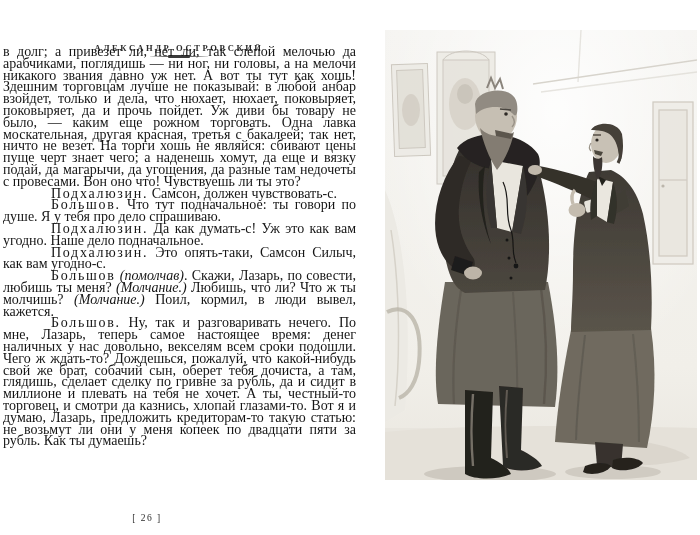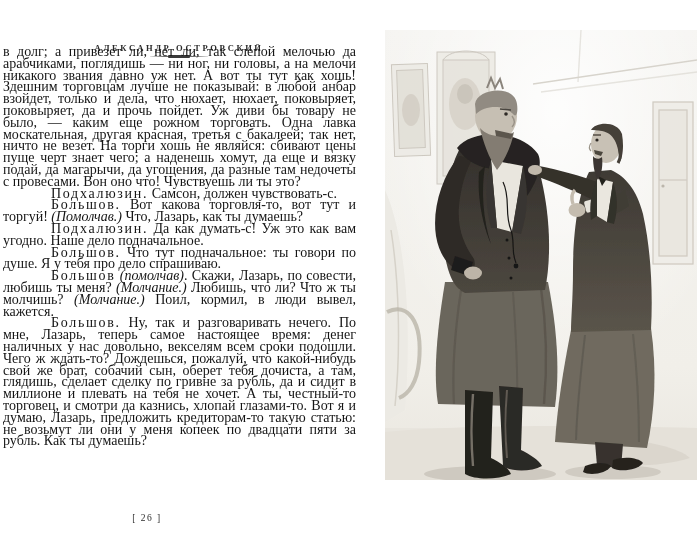--- a/index.html
+++ b/index.html
@@ -58,23 +58,23 @@
   <div class="author-title">АЛЕКСАНДР ОСТРОВСКИЙ</div>
   <div class="head-rule">
     <div class="thin"></div>
       <div class="thick"></div>
   </div>
 </div>
 
 <div class="text-column">
     <p class=""><span class="run-normal">в долг; а привезет ли, нет ли, так слепой мелочью да арабчиками, поглядишь — ни ног, ни головы, а на мелочи никакого звания давно уж нет. А вот ты тут как хошь! Здешним торговцам лучше не показывай: в любой анбар взойдет, только и дела, что нюхает, нюхает, поковыряет, поковыряет, да и прочь пойдет. Уж диви бы товару не было, — каким еще рожном торговать. Одна лавка москательная, другая красная, третья с бакалеей; так нет, ничто не везет. На торги хошь не являйся: сбивают цены пуще черт знает чего; а наденешь хомут, да еще и вязку подай, да магарычи, да угощения, да разные там недочеты с провесами. Вон оно что! Чувствуешь ли ты это?</span></p>
     <p class="indent"><span class="run-name">Подхалюзин.</span><span class="run-normal"> Самсон, должен чувствовать-с.</span></p>
-    <p class="indent"><span class="run-name">Большов.</span><span class="run-normal"> Вот какова торговля-то, вот тут и торгуй! </span><span class="run-italic">(Помолчав.)</span><span class="run-normal"> Что, Лазарь, как ты думаешь?</span></p>
+    <p class="indent"><span class="run-name">Большов.</span><span class="run-normal"> Что тут подначальное: ты говори по душе. Я у тебя про дело спрашиваю.</span></p>
     <p class="indent"><span class="run-name">Подхалюзин.</span><span class="run-normal"> Да как думать-с! Уж это как вам угодно. Наше дело подначальное.</span></p>
-    <p class="indent"><span class="run-name">Большов.</span><span class="run-normal"> Что тут подначальное: ты говори по душе. Я у тебя про дело спрашиваю.</span></p>
+    <p class="indent"><span class="run-name">Подхалюзин.</span><span class="run-normal"> Это опять-таки, Самсон Силыч, как вам угодно-с.</span></p>
     <p class="indent"><span class="run-name">Большов</span><span class="run-normal"> </span><span class="run-italic">(помолчав)</span><span class="run-normal">. Скажи, Лазарь, по совести, любишь ты меня? </span><span class="run-italic">(Молчание.)</span><span class="run-normal"> Любишь, что ли? Что ж ты молчишь? </span><span class="run-italic">(Молчание.)</span><span class="run-normal"> Поил, кормил, в люди вывел, кажется.</span></p>
     <p class="indent"><span class="run-name">Большов.</span><span class="run-normal"> Ну, так и разговаривать нечего. По мне, Лазарь, теперь самое настоящее время: денег наличных у нас довольно, векселям всем сроки подошли. Чего ж ждать-то? Дождешься, пожалуй, что какой-нибудь свой же брат, собачий сын, оберет тебя дочиста, а там, глядишь, сделает сделку по гривне за рубль, да и сидит в миллионе и плевать на тебя не хочет. А ты, честный-то торговец, и смотри да казнись, хлопай глазами-то. Вот я и думаю, Лазарь, предложить кредиторам-то такую статью: не возьмут ли они у меня копеек по двадцати пяти за рубль. Как ты думаешь?</span></p>
   </div>
 
 <div class="folio">[ 26 ]</div>
 
 <div class="illustration">
   <svg viewBox="0 0 312 450" xmlns="http://www.w3.org/2000/svg">
     <defs>
       <linearGradient id="paperGrad" x1="0" y1="0" x2="0" y2="1">

